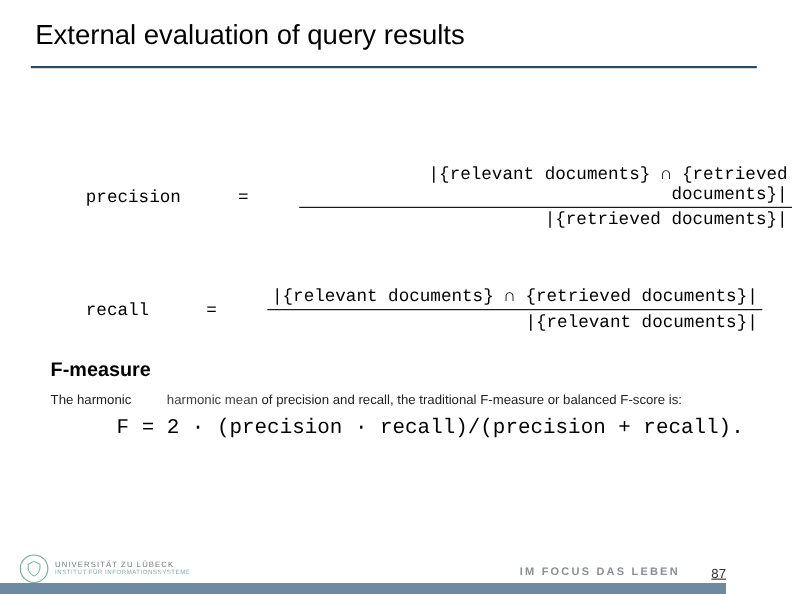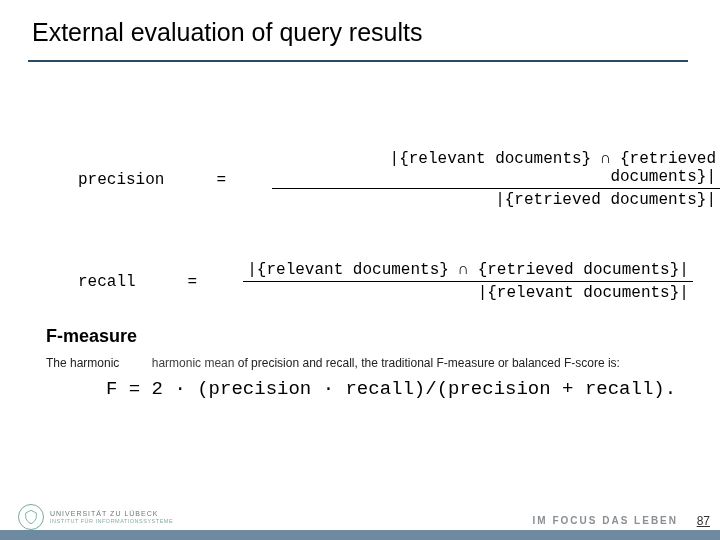--- a/index.html
+++ b/index.html
@@ -18,23 +18,23 @@
   .eq .eqs { margin: 0 6px; }
 
   #eq-precision { left: 78px; top: 150px; }
   #eq-recall    { left: 78px; top: 225px; margin-top: 36px; }
 
   .fm-head { position: absolute; left: 46px; top: 326px; font-size: 18px; font-weight: 700; font-family: Arial, sans-serif; }
   .fm-desc { position: absolute; left: 46px; top: 356px; font-size: 12px; color: #222; }
   .fm-desc .hm { color: #404040; margin-left: 29px; }
   .eqF { position: absolute; left: 70px; top: 378px; font-size: 19px; margin-left: 36px; }
 
-  .footer { position: absolute; left: 0; bottom: 0; width: 720px; }
+  .footer { position: absolute; left: 0; bottom: 0; width: 660px; }
   .footer .band { height: 10px; background: #6d8aa0; }
-  .footer .pagebox { position: absolute; right: 10px; bottom: 12px; font-size: 12px; color: #333; text-decoration: underline; }
+  .footer .pagebox { position: absolute; right: 0; bottom: 12px; font-size: 12px; color: #333; text-decoration: underline; }
   .footer .motto { position: absolute; right: 42px; bottom: 14px; font-size: 10px; letter-spacing: 2px; color: #8a8f94; font-weight: 600; }
   .footer .uni { position: absolute; left: 18px; bottom: 10px; display: flex; align-items: center; gap: 6px; }
   .footer .uni .seal { width: 26px; height: 26px; border: 1px solid #7a9; border-radius: 50%; display: flex; align-items: center; justify-content: center; }
   .footer .uni .seal svg { width: 16px; height: 16px; }
   .footer .uni .txt { font-size: 7px; letter-spacing: 1px; color: #6a7a72; line-height: 1.1; }
   .footer .uni .txt .l2 { font-size: 5.5px; letter-spacing: 0.5px; color: #8aa; }
 </style>
 </head>
 <body>
 

